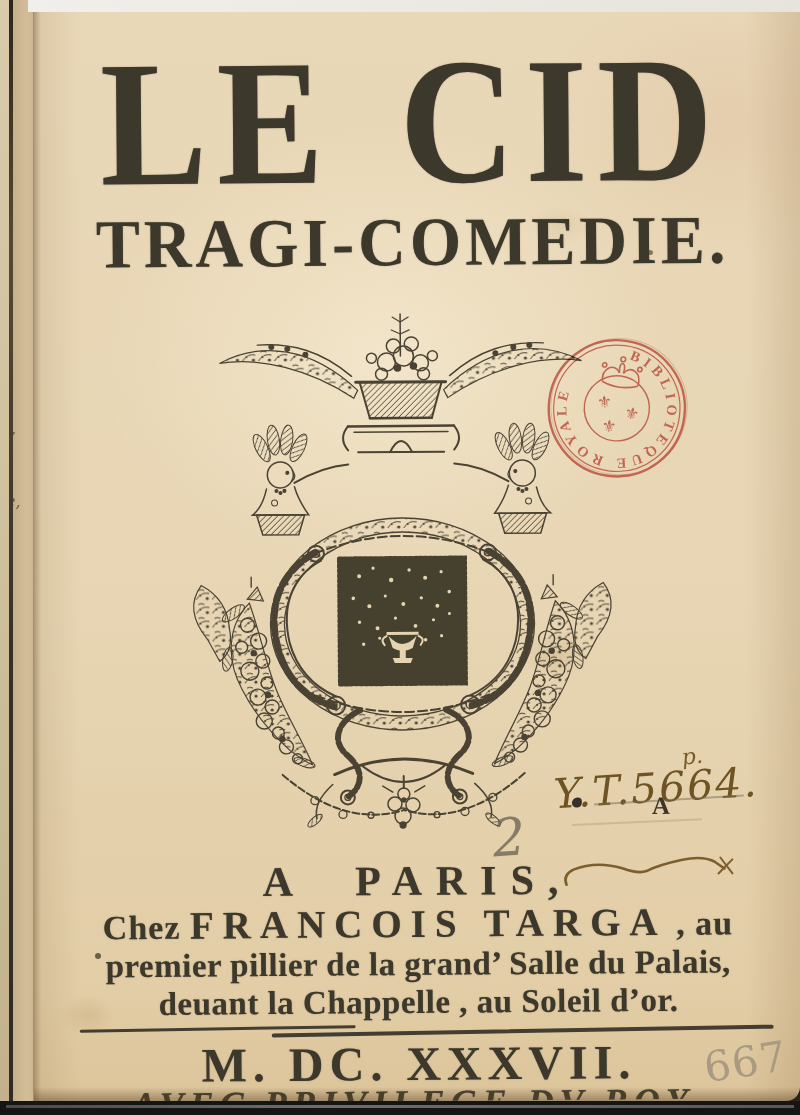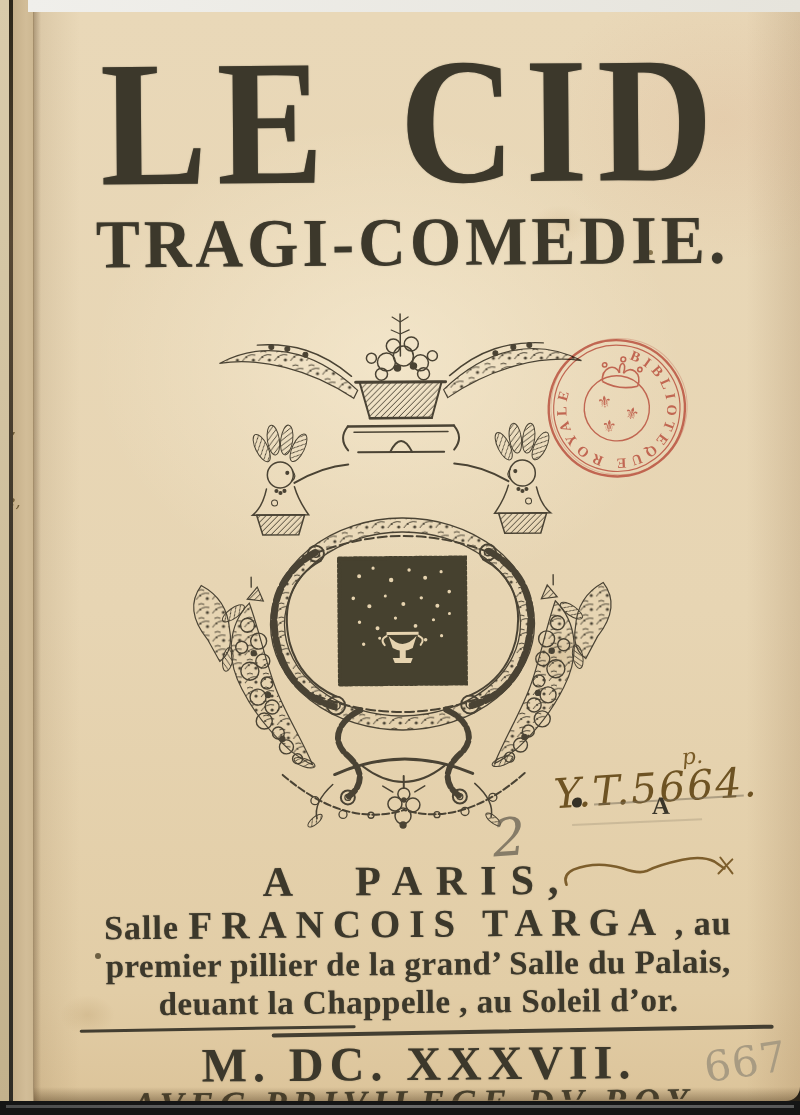--- a/index.html
+++ b/index.html
@@ -377,21 +377,21 @@
   <div class="abs hw-blot"></div>
   <div class="abs hw-A">A</div>
   <div class="abs hand hw-2">2</div>
 
   <svg class="abs" style="left:558px;top:850px;" width="180" height="45" viewBox="0 0 180 45">
     <path d="M6,36 q-4,-10 7,-15 Q36,12 62,20 Q78,26 86,23 Q98,17 122,12 Q142,8 154,14 l10,7" stroke="#7d5e2c" stroke-width="2.6" fill="none" stroke-linecap="round"></path>
     <path d="M158,26 l14,-14 M160,10 l12,16" stroke="#7d5e2c" stroke-width="2" fill="none" stroke-linecap="round"></path>
   </svg>
 
   <div class="abs printline t-city">A PARIS,</div>
-  <div class="abs printline t-publisher"><span>Salle </span><span class="pubcaps">FRANCOIS TARGA</span><span> , au</span></div>
+  <div class="abs printline t-publisher"><span>Chez </span><span class="pubcaps">FRANCOIS TARGA</span><span> , au</span></div>
   <div class="abs printline t-addr1">premier pillier de la grand’ Salle du Palais,</div>
   <div class="abs printline t-addr2">deuant la Chappelle , au Soleil d’or.</div>
 
   <div class="abs rule rule1"></div>
   <div class="abs rule rule2"></div>
 
   <div class="abs printline t-year">M. DC. XXXVII.</div>
   <div class="abs privilege-clip"><span>AVEC PRIVILEGE DV ROY.</span></div>
 
   <div class="abs hand hw-667">667</div>

